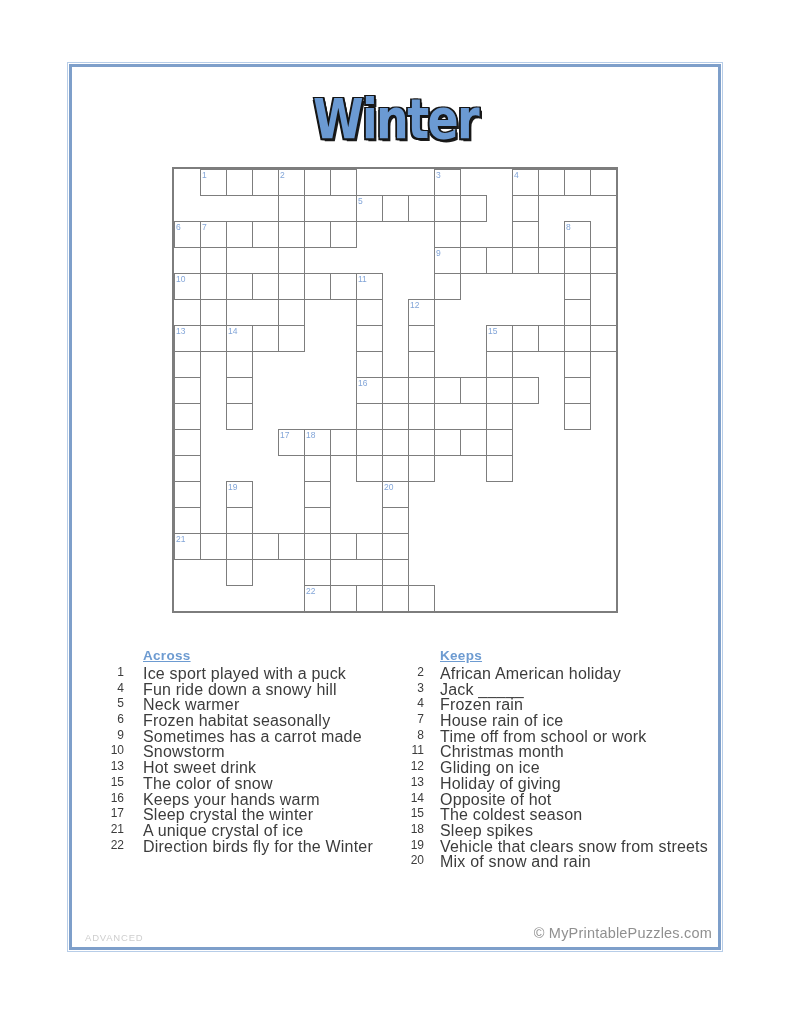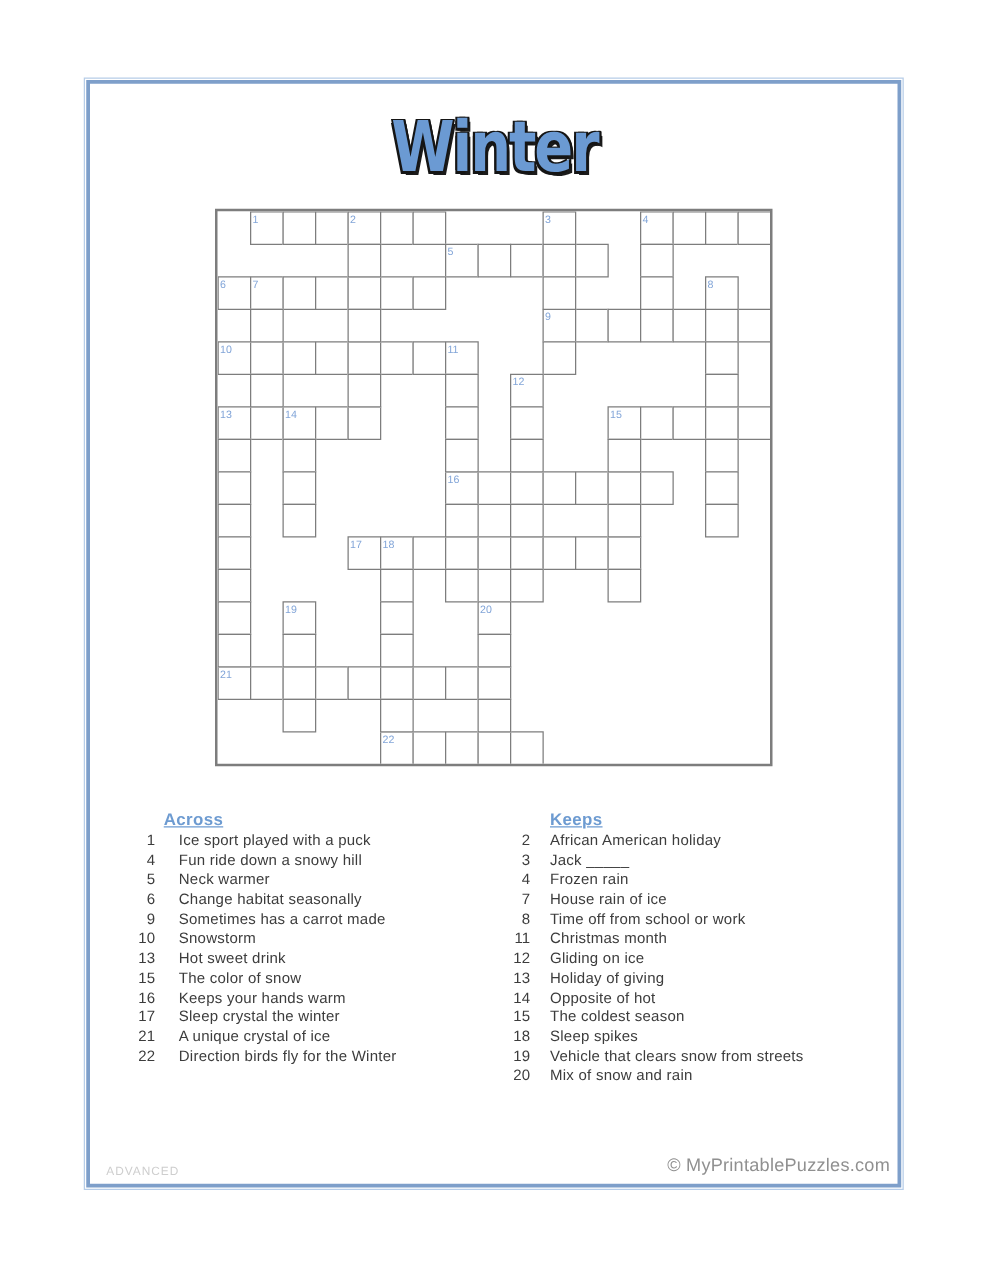--- a/index.html
+++ b/index.html
@@ -47,21 +47,21 @@
     text-decoration:underline;letter-spacing:0.3px;
   }
   .clue-list{position:absolute;}
   .clue-row{display:flex;height:15.7px;align-items:flex-start;}
   .clue-num{
     display:inline-block;text-align:right;font-size:12px;color:#3c3c3c;
     flex:none;
   }
   .across .clue-num{width:30px;margin-right:19px;}
   .down .clue-num{width:33px;margin-right:16px;}
-  .clue-text{font-size:12px;color:#3c3c3c;letter-spacing:0.2px;white-space:nowrap;}
+  .clue-text{font-size:16px;color:#3c3c3c;letter-spacing:0.2px;white-space:nowrap;}
   
   .level{
     position:absolute;left:85px;top:932px;font-size:9.5px;color:#cecece;
     letter-spacing:0.8px;
   }
   .credit{
     position:absolute;right:79px;top:925px;font-size:14.5px;color:#909090;
     letter-spacing:0.2px;
   }
 </style>
@@ -218,37 +218,37 @@
     <div class="cellnum" style="left: 314px; top: 158px;">15</div>
     <div class="cellnum" style="left: 184px; top: 210px;">16</div>
     <div class="cellnum" style="left: 106px; top: 262px;">17</div>
     <div class="cellnum" style="left: 132px; top: 262px;">18</div>
     <div class="cellnum" style="left: 54px; top: 314px;">19</div>
     <div class="cellnum" style="left: 210px; top: 314px;">20</div>
     <div class="cellnum" style="left: 2px; top: 366px;">21</div>
     <div class="cellnum" style="left: 132px; top: 418px;">22</div>
   </div>
 
-<div class="clue-header" style="left:131px;top:648px;text-decoration:underline;">Across</div>
+<div class="clue-header" style="left:143px;top:648px;text-decoration:underline;">Across</div>
 <div class="clue-list across" style="left:94px;top:665px;">
     <div class="clue-row">
       <span class="clue-num">1</span>
       <span class="clue-text">Ice sport played with a puck</span>
     </div>
     <div class="clue-row">
       <span class="clue-num">4</span>
       <span class="clue-text">Fun ride down a snowy hill</span>
     </div>
     <div class="clue-row">
       <span class="clue-num">5</span>
       <span class="clue-text">Neck warmer</span>
     </div>
     <div class="clue-row">
       <span class="clue-num">6</span>
-      <span class="clue-text">Change habitat seasonally</span>
+      <span class="clue-text">Frozen habitat seasonally</span>
     </div>
     <div class="clue-row">
       <span class="clue-num">9</span>
       <span class="clue-text">Sometimes has a carrot made</span>
     </div>
     <div class="clue-row">
       <span class="clue-num">10</span>
       <span class="clue-text">Snowstorm</span>
     </div>
     <div class="clue-row">

